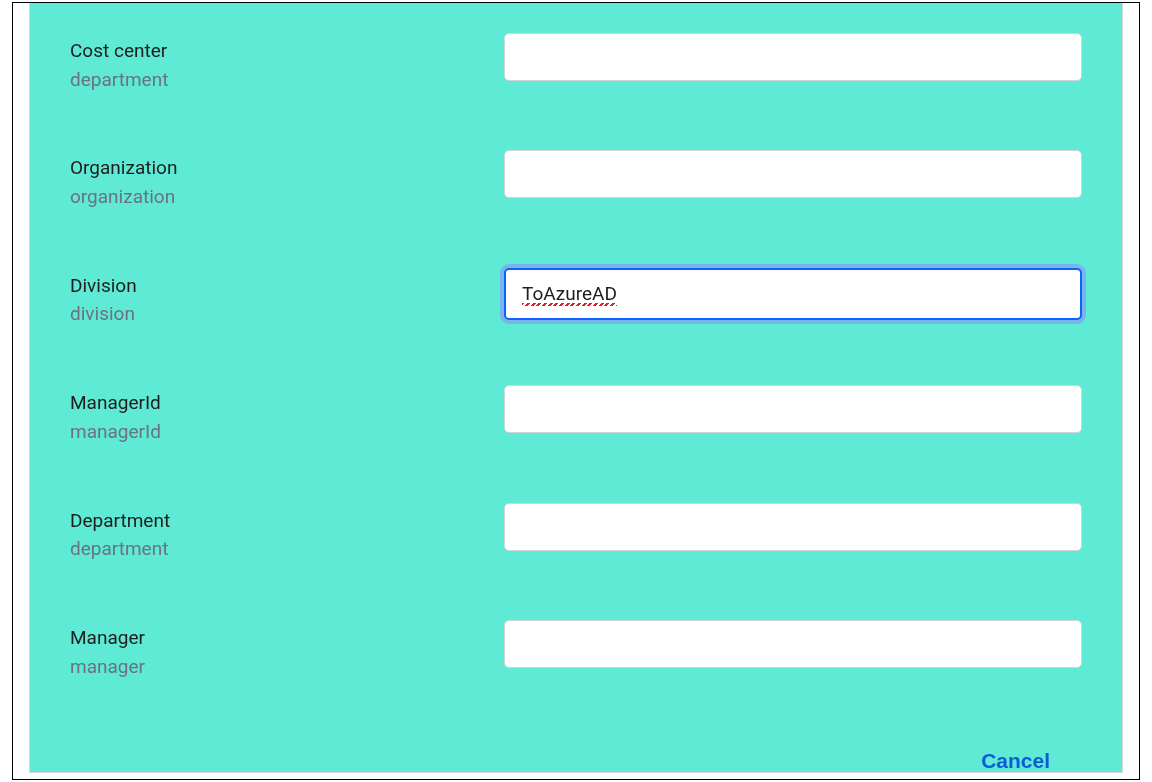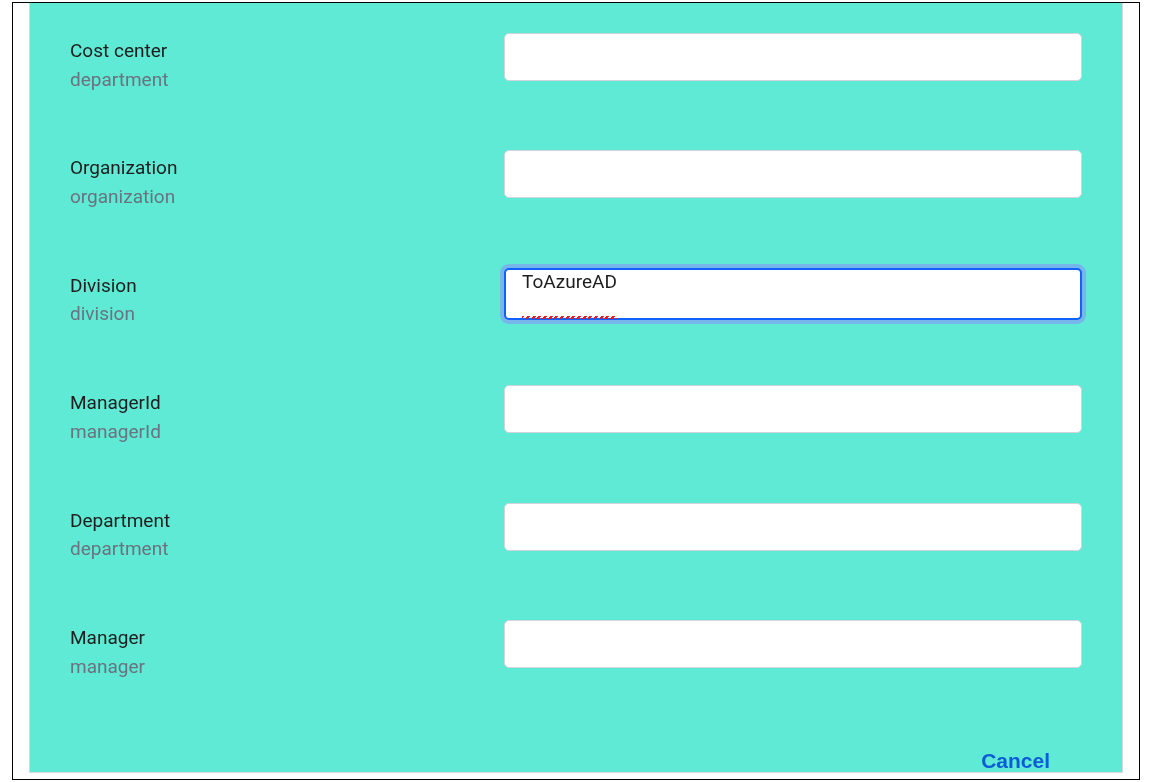--- a/index.html
+++ b/index.html
@@ -97,20 +97,21 @@
       width: 100%;
       height: 52px;
       border: 2px solid #0f62fe;
       box-shadow: 0 0 0 4px rgba(130, 160, 245, 0.7);
       border-radius: 5px;
       font-size: 19px;
       padding: 0 16px;
       background: #fff;
       color: #1e1e1e;
       display: flex;
+      align-items: center;
     }
     .button-row {
       display: flex;
       justify-content: flex-end;
       align-items: center;
       gap: 38px;
       padding-right: 24px;
       padding-bottom: 8px;
     }
     .btn-primary {

